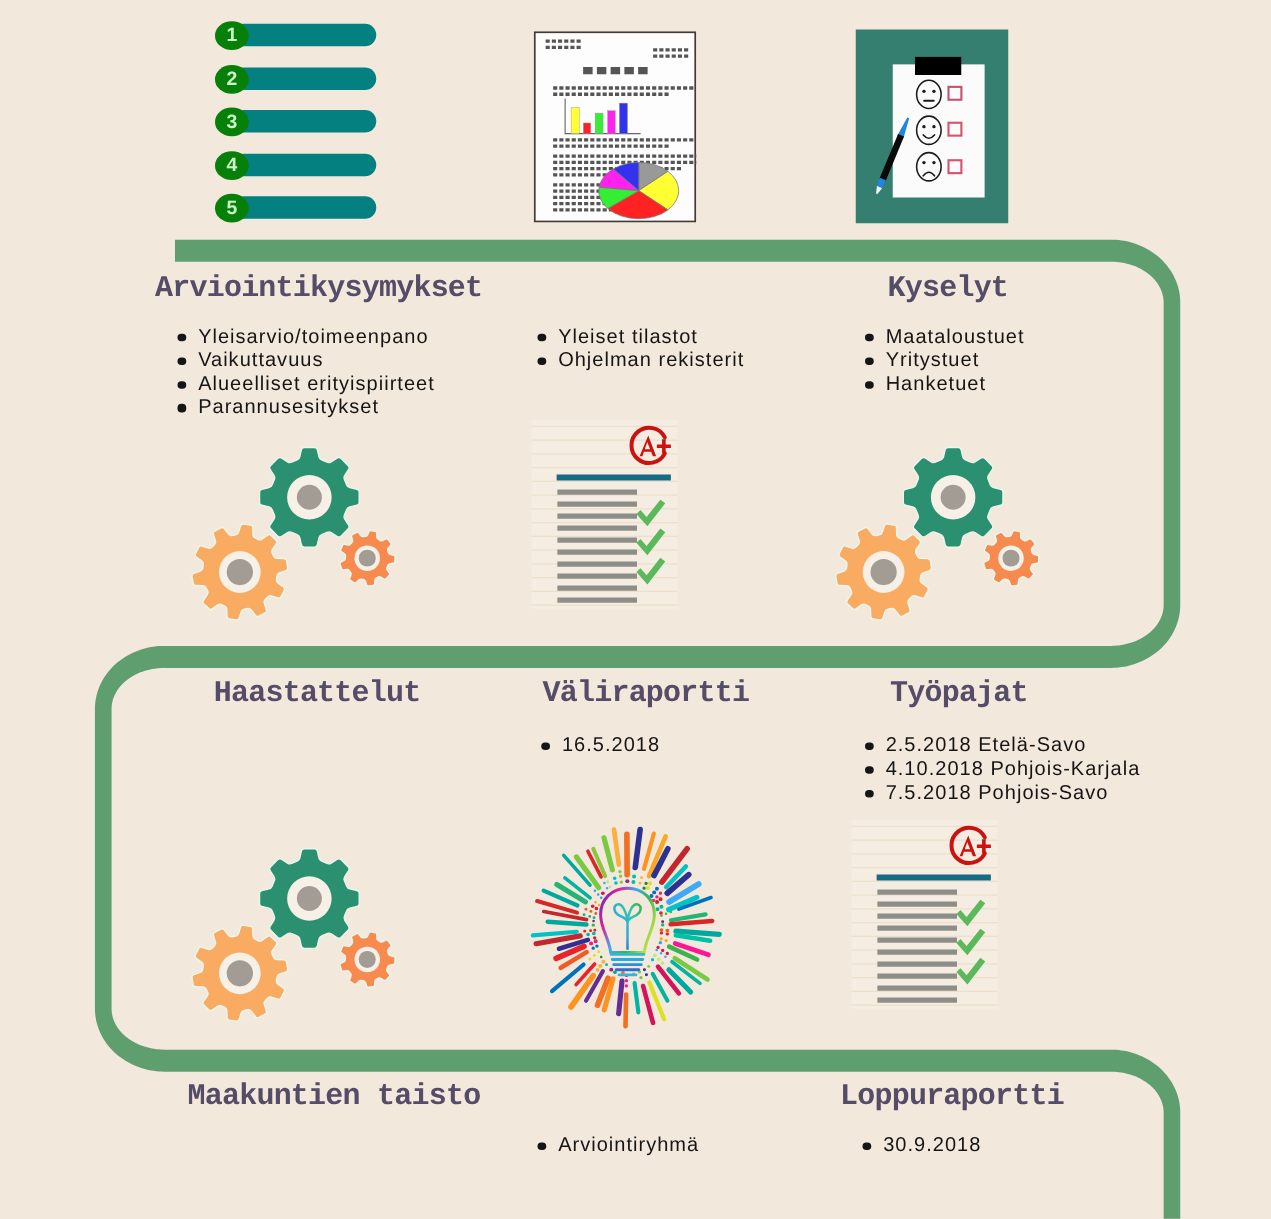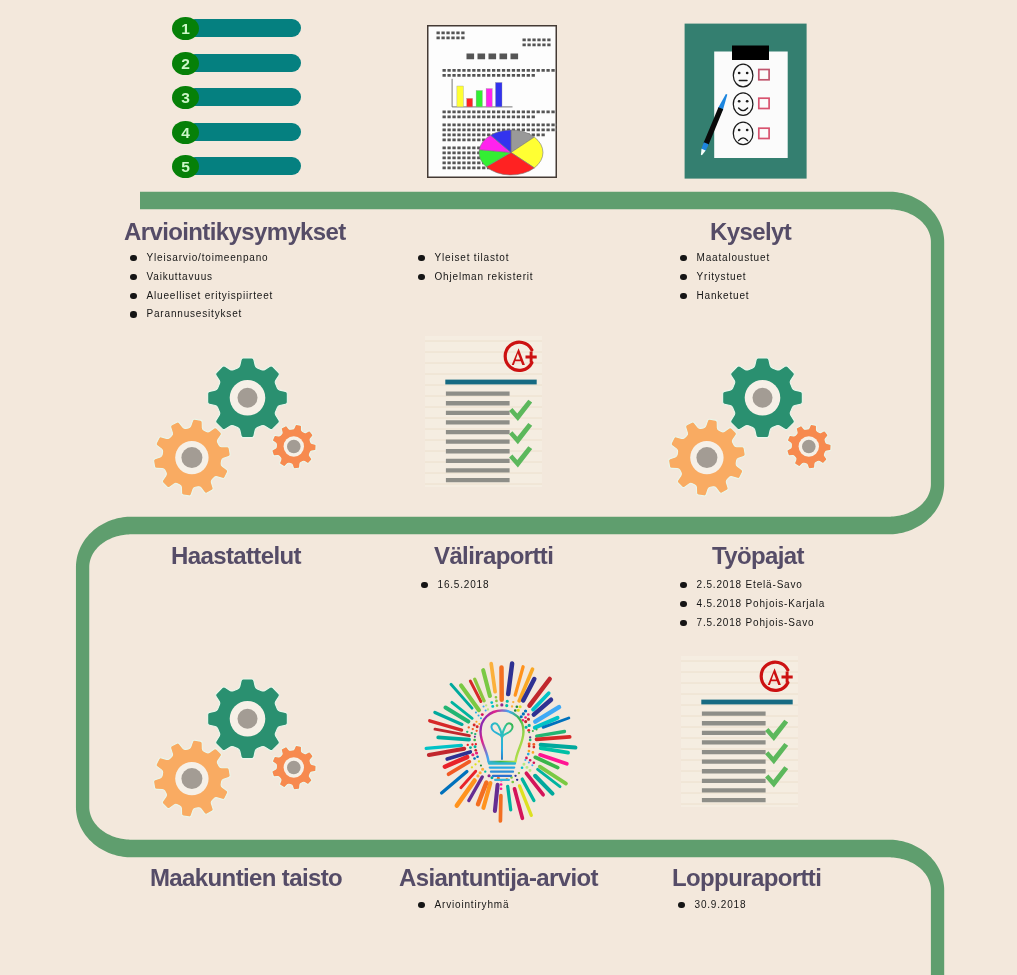--- a/index.html
+++ b/index.html
@@ -17,24 +17,24 @@
   .step-row{position:absolute;left:0;height:23px;}
   .step-bar{position:absolute;left:14px;top:2.4px;width:115px;height:18px;
             background:#058080;border-radius:9px;}
   .step-badge{position:absolute;left:0;top:0;width:27px;height:23.2px;border-radius:50%;
               background:#068008;color:#ccf7c8;font-weight:bold;font-size:15.5px;
               line-height:23.2px;text-align:center;letter-spacing:0;
               font-family:"Liberation Sans",sans-serif;}
 
   
   .col-title{position:absolute;font-weight:bold;color:#554c67;
-             font-family:Liberation Sans, sans-serif;font-size:24px;
+             font-family:Liberation Mono, monospace;font-size:24px;
              letter-spacing:-0.62px;white-space:nowrap;line-height:24px;}
-  .col-list{position:absolute;margin:0;padding:0;list-style:none;
-            color:#151515;font-size:10px;line-height:18.8px;letter-spacing:0.82px;
+  .col-list{position:absolute;margin:12px;padding:0;list-style:none;
+            color:#151515;font-size:16px;line-height:18.8px;letter-spacing:0.82px;
             font-family:"Liberation Sans",sans-serif;}
   .col-list li{position:relative;padding-left:16.5px;white-space:pre-line;}
   .col-list li:before{content:"";position:absolute;left:0.4px;top:6.0px;
                       width:6.4px;height:6.4px;border-radius:50%;background:#151515;}
 </style>
 </head>
 <body>
 
 <div class="stage">
 
@@ -88,27 +88,26 @@
 <div class="col-title" style="left:171px;top:544px">Haastattelut</div>
 
 <div class="col-title" style="left:434px;top:544px">Väliraportti</div>
 <ul class="col-list" style="left:421px;top:576px">
   <li>16.5.2018</li>
 </ul>
 
 <div class="col-title" style="left:712px;top:544px">Työpajat</div>
 <ul class="col-list" style="left:680px;top:576px">
   <li>2.5.2018 Etelä-Savo</li>
-  <li>4.5.2018 Pohjois-Karjala</li>
+  <li>4.10.2018 Pohjois-Karjala</li>
   <li>7.5.2018 Pohjois-Savo</li>
 </ul>
 
 <div class="col-title" style="left:150px;top:866px">Maakuntien taisto</div>
 
-<div class="col-title" style="left:399px;top:866px">Asiantuntija-arviot</div>
 <ul class="col-list" style="left:418px;top:896px">
   <li>Arviointiryhmä</li>
 </ul>
 
 <div class="col-title" style="left:672px;top:866px">Loppuraportti</div>
 <ul class="col-list" style="left:678px;top:896px">
   <li>30.9.2018</li>
 </ul>
 
 <svg class="abs" style="left:426.5px;top:24.5px" width="130" height="153" viewBox="0 0 130 153">

